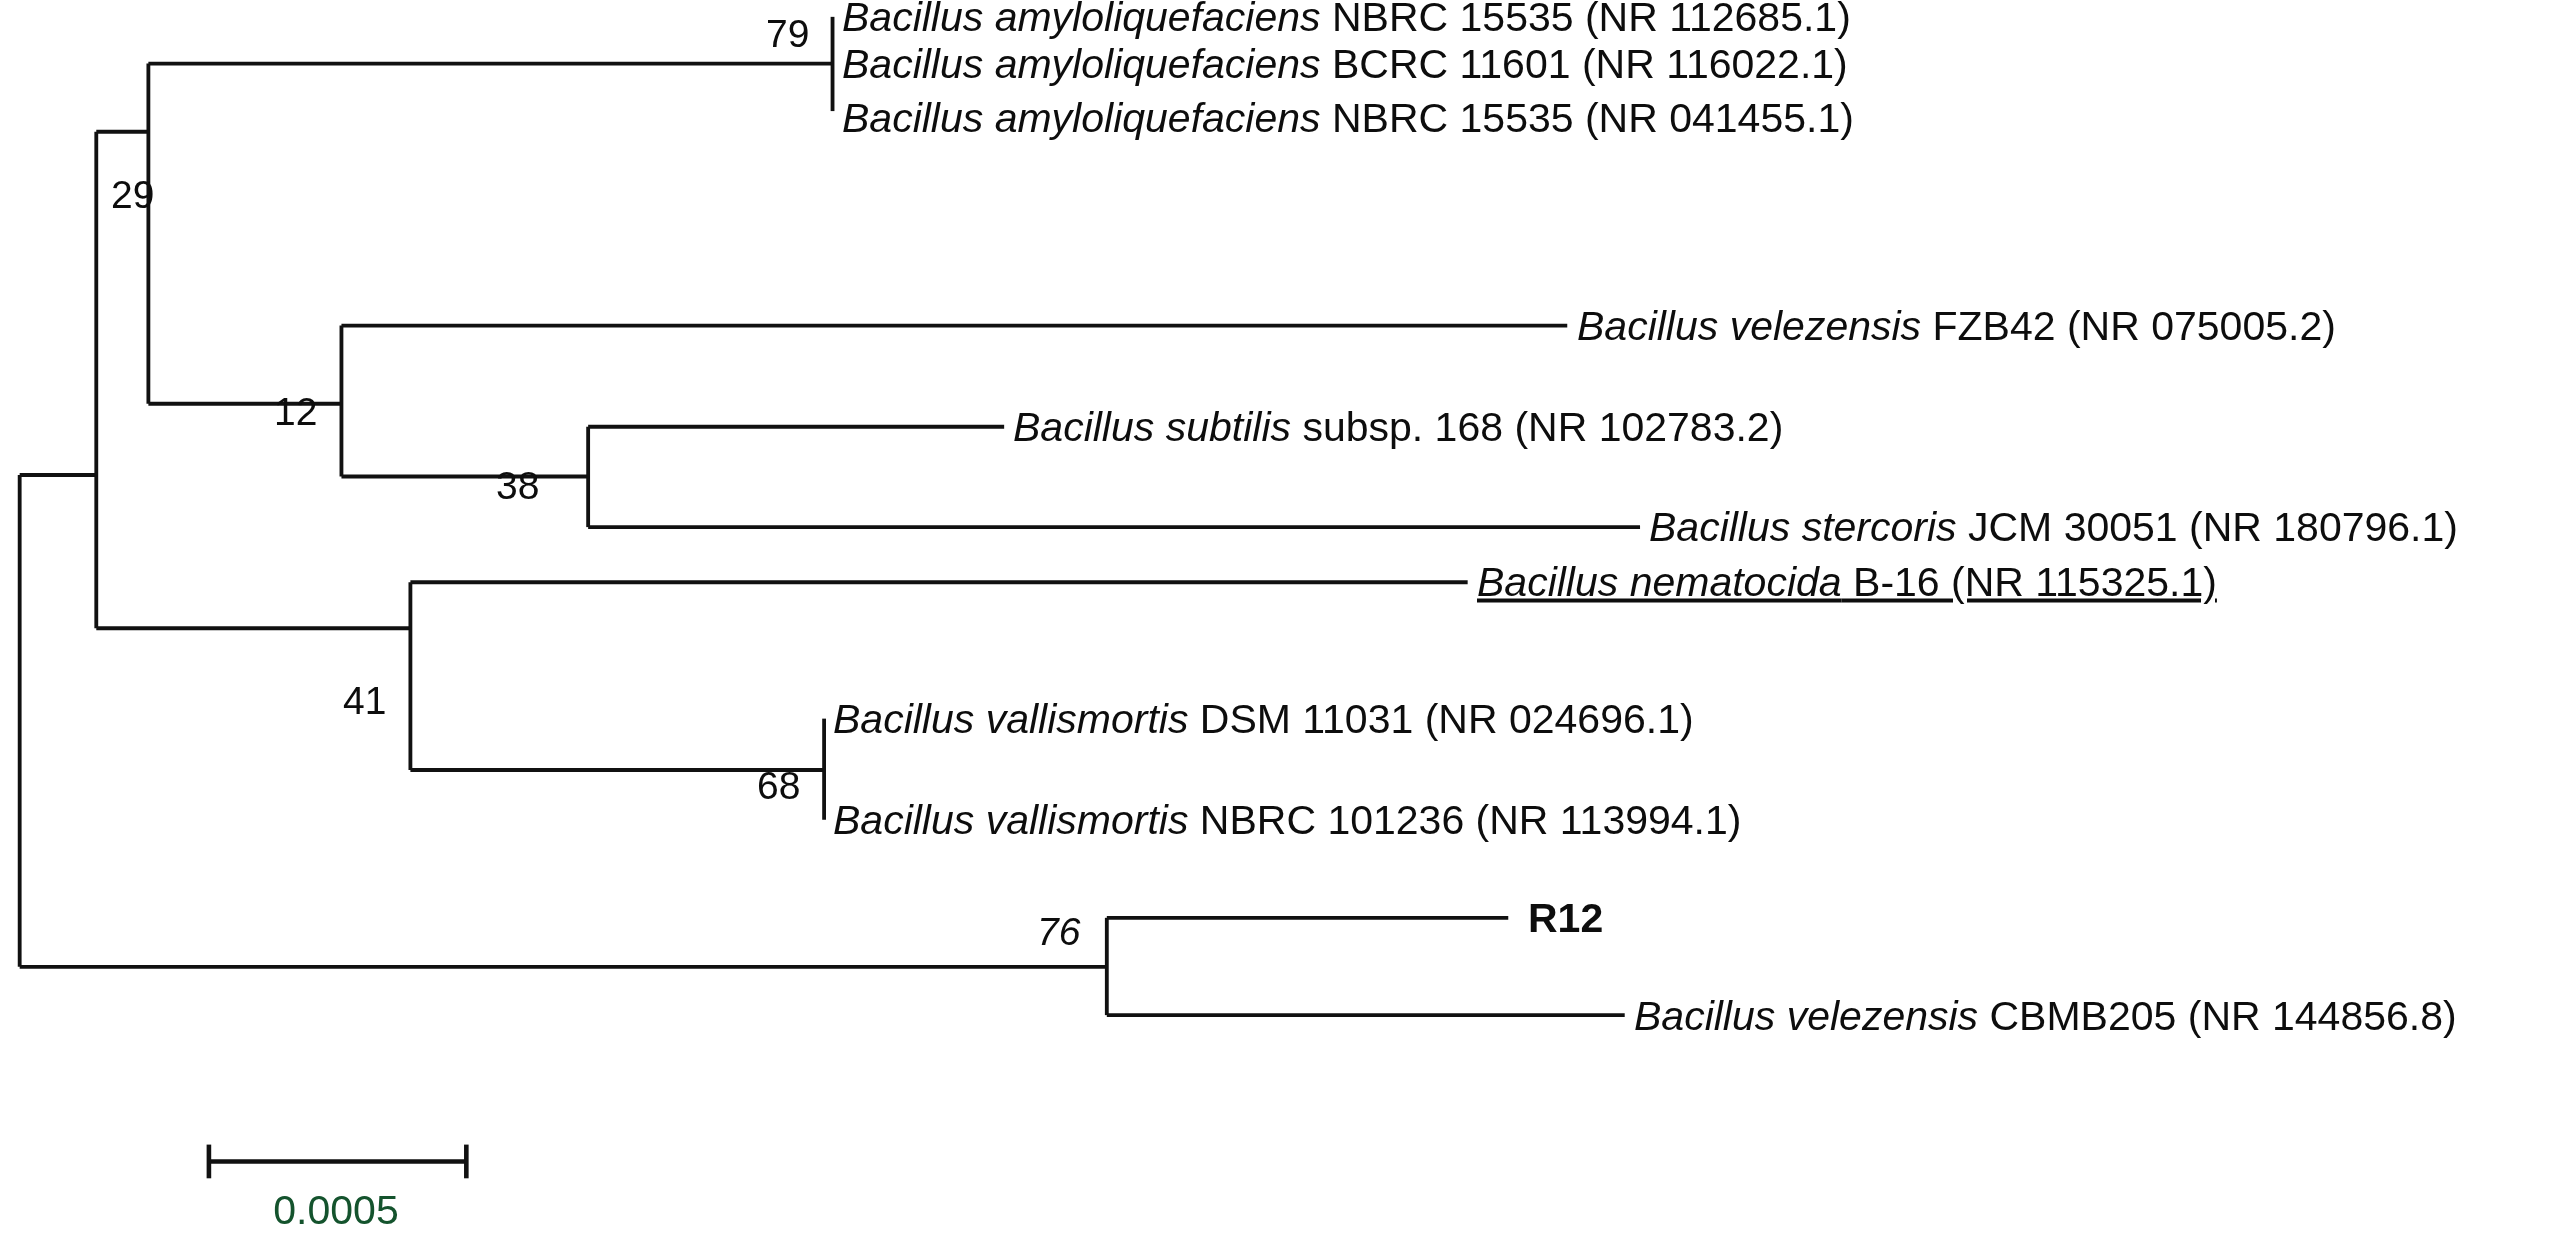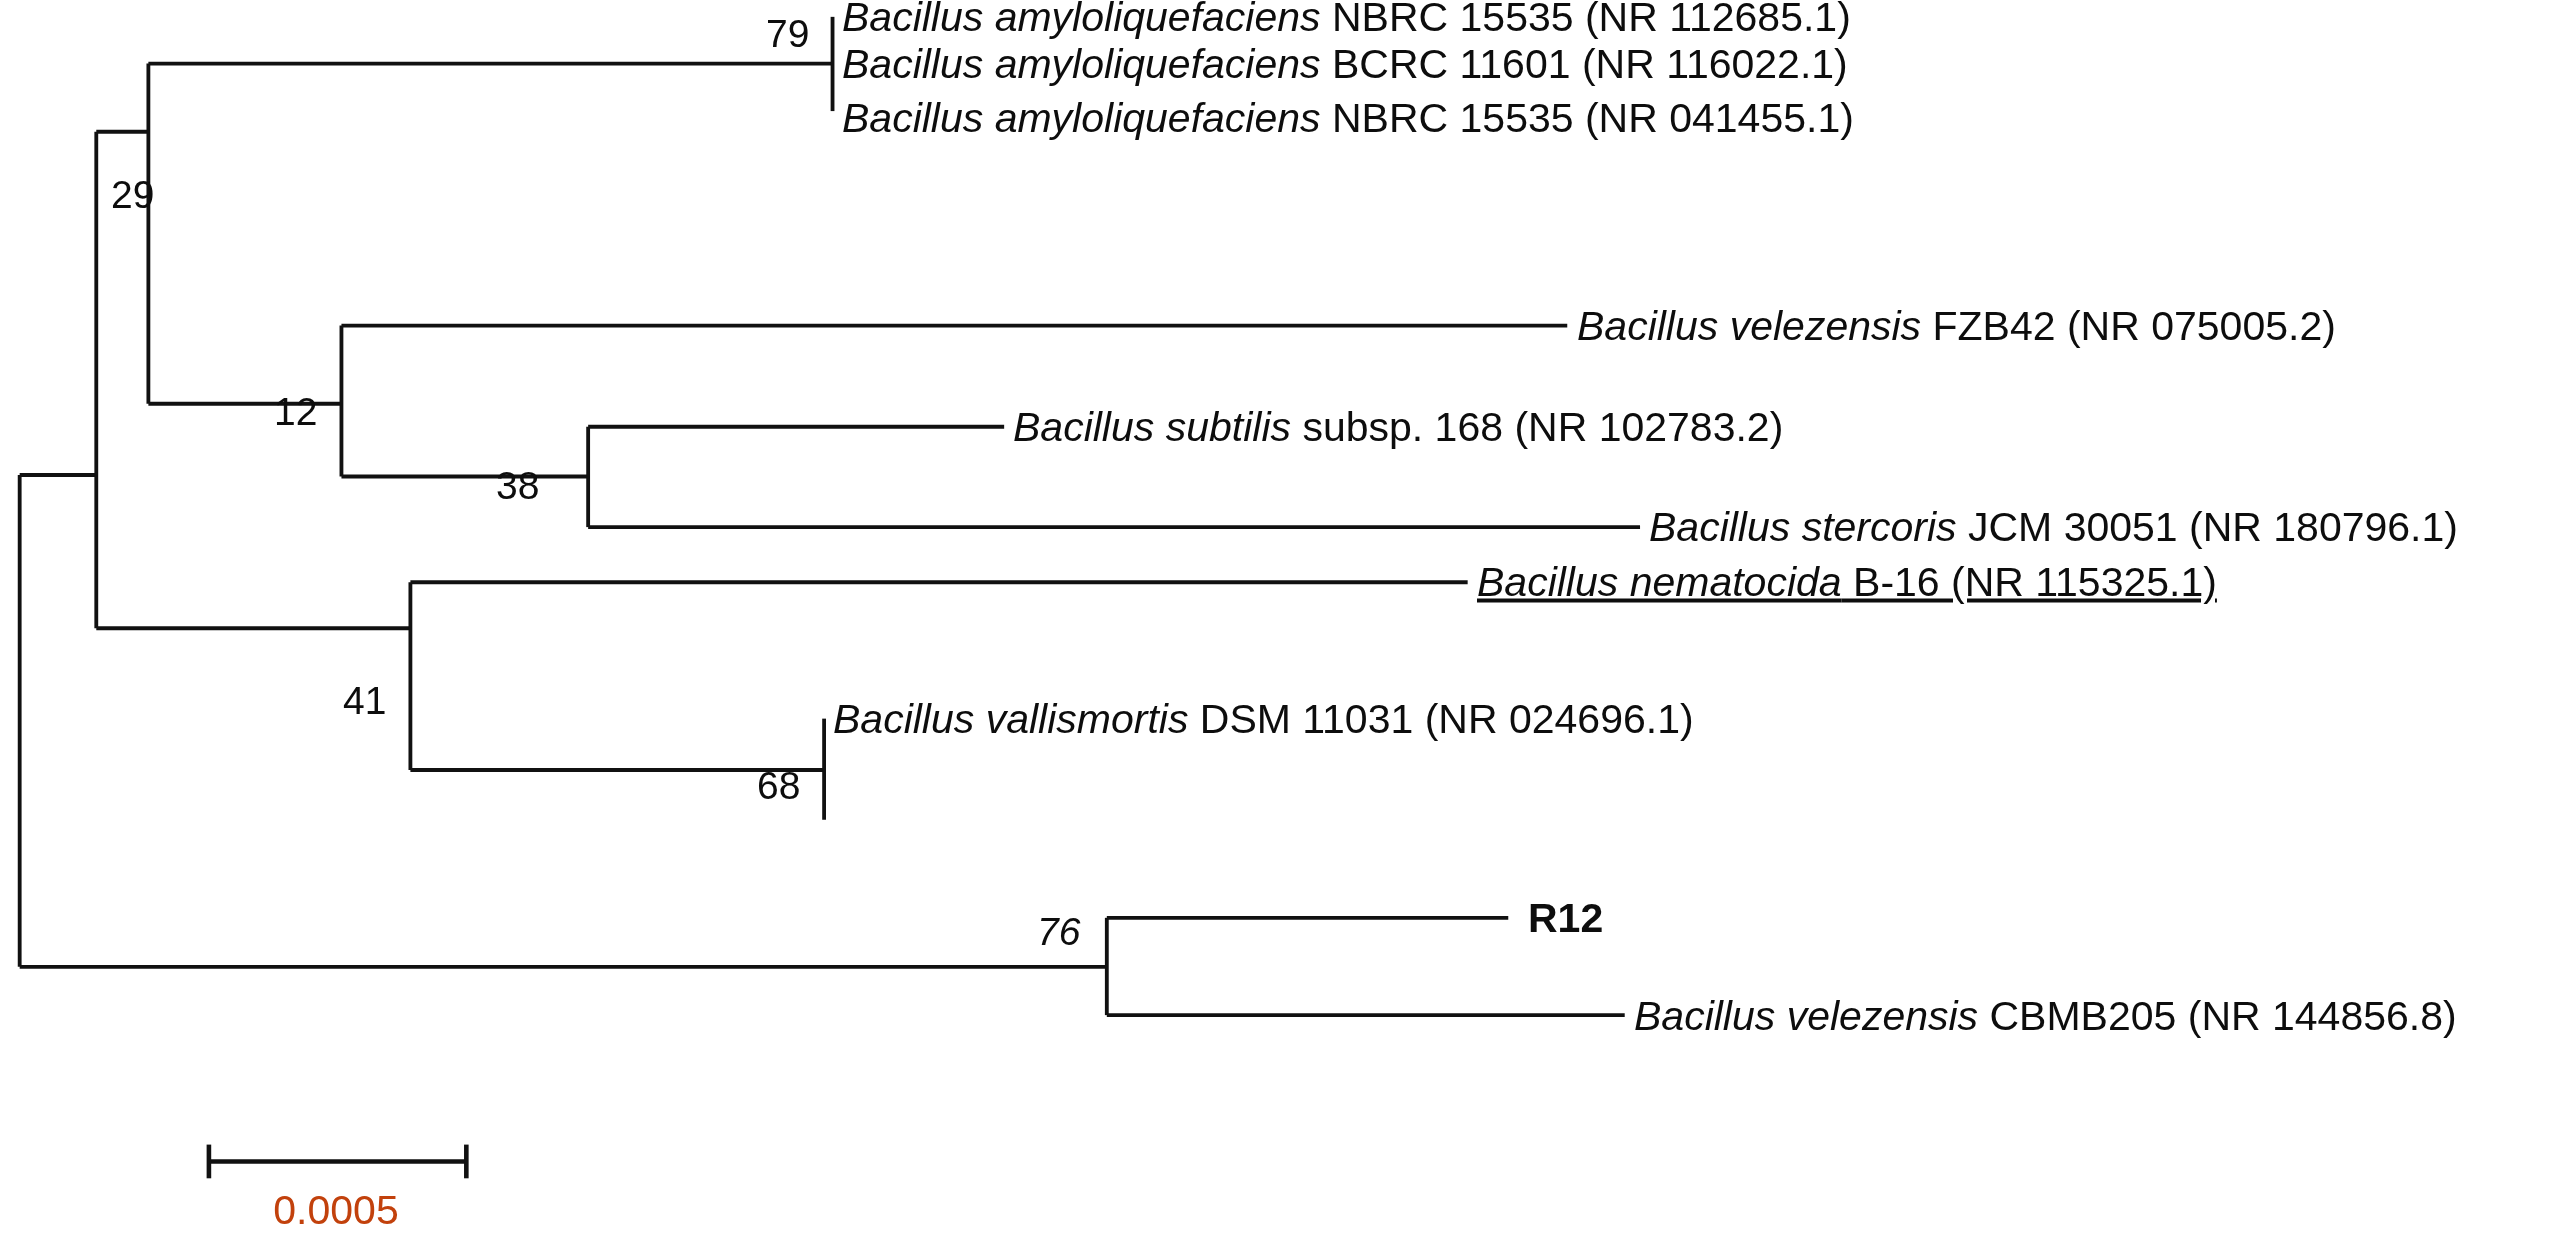--- a/index.html
+++ b/index.html
@@ -54,21 +54,21 @@
     font-size: 39px;
     line-height: 1;
     color: #0d0d0d;
     font-family: "Liberation Sans", sans-serif;
     white-space: nowrap;
   }
   .scale-caption {
     position: absolute;
     font-size: 41px;
     line-height: 1;
-    color: #c2410c;
+    color: #14532d;
     font-family: "Liberation Sans", sans-serif;
     white-space: nowrap;
   }
 </style>
 </head>
 <body>
 
 <div id="page">
 
   <svg id="tree-svg" viewBox="0 0 3361 1612">
@@ -133,20 +133,21 @@
   <div class="tip-label" style="left:1577px; top:326px;"><span class="sp">Bacillus velezensis</span><span> FZB42 (NR 075005.2)</span></div>
 
   <div class="tip-label" style="left:1013px; top:427px;"><span class="sp">Bacillus subtilis</span><span> subsp. 168 (NR 102783.2)</span></div>
 
   <div class="tip-label" style="left:1649px; top:527px;"><span class="sp">Bacillus stercoris</span><span> JCM 30051 (NR 180796.1)</span></div>
 
   <div class="tip-label" style="left:1477px; top:582px;text-decoration:underline;"><span class="sp">Bacillus nematocida</span><span> B-16 (NR 115325.1)</span></div>
 
   <div class="tip-label" style="left:833px; top:719px;"><span class="sp">Bacillus vallismortis</span><span> DSM 11031 (NR 024696.1)</span></div>
 
+  <div class="tip-label" style="left:833px; top:820px;"><span class="sp">Bacillus vallismortis</span><span> NBRC 101236 (NR 113994.1)</span></div>
 
   <div class="tip-label bold-tip" style="left:1528px; top:918px;"><span>R12</span></div>
 
   <div class="tip-label" style="left:1634px; top:1016px;"><span class="sp">Bacillus velezensis</span><span> CBMB205 (NR 144856.8)</span></div>
 
   <div class="boot-label" style="left:111px; top:175px;">29</div>
   <div class="boot-label" style="left:766px; top:14px;">79</div>
   <div class="boot-label" style="left:274px; top:392px;">12</div>
   <div class="boot-label" style="left:496px; top:466px;">38</div>
   <div class="boot-label" style="left:343px; top:681px;">41</div>

